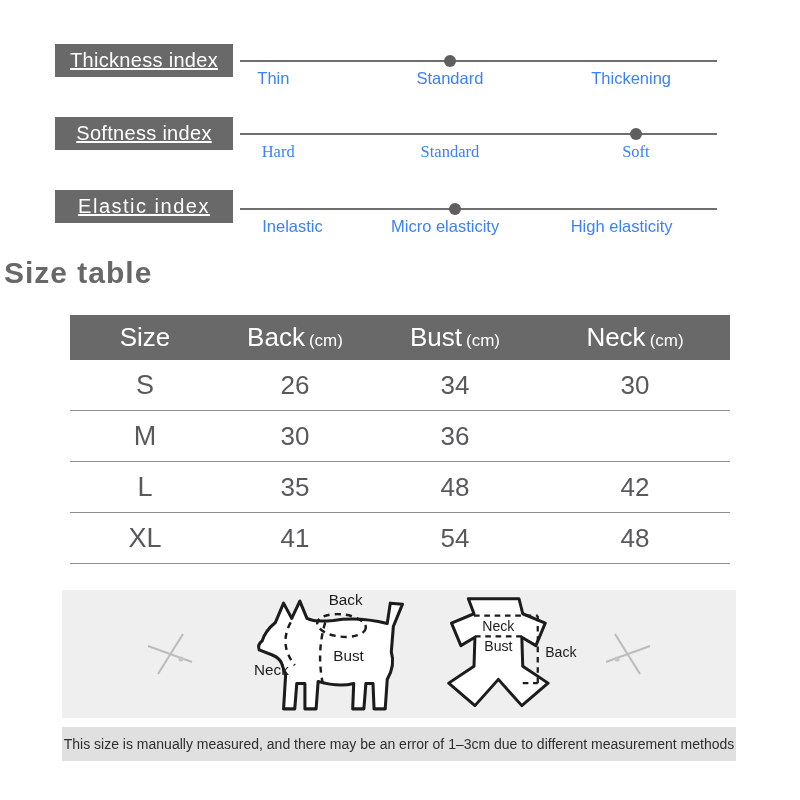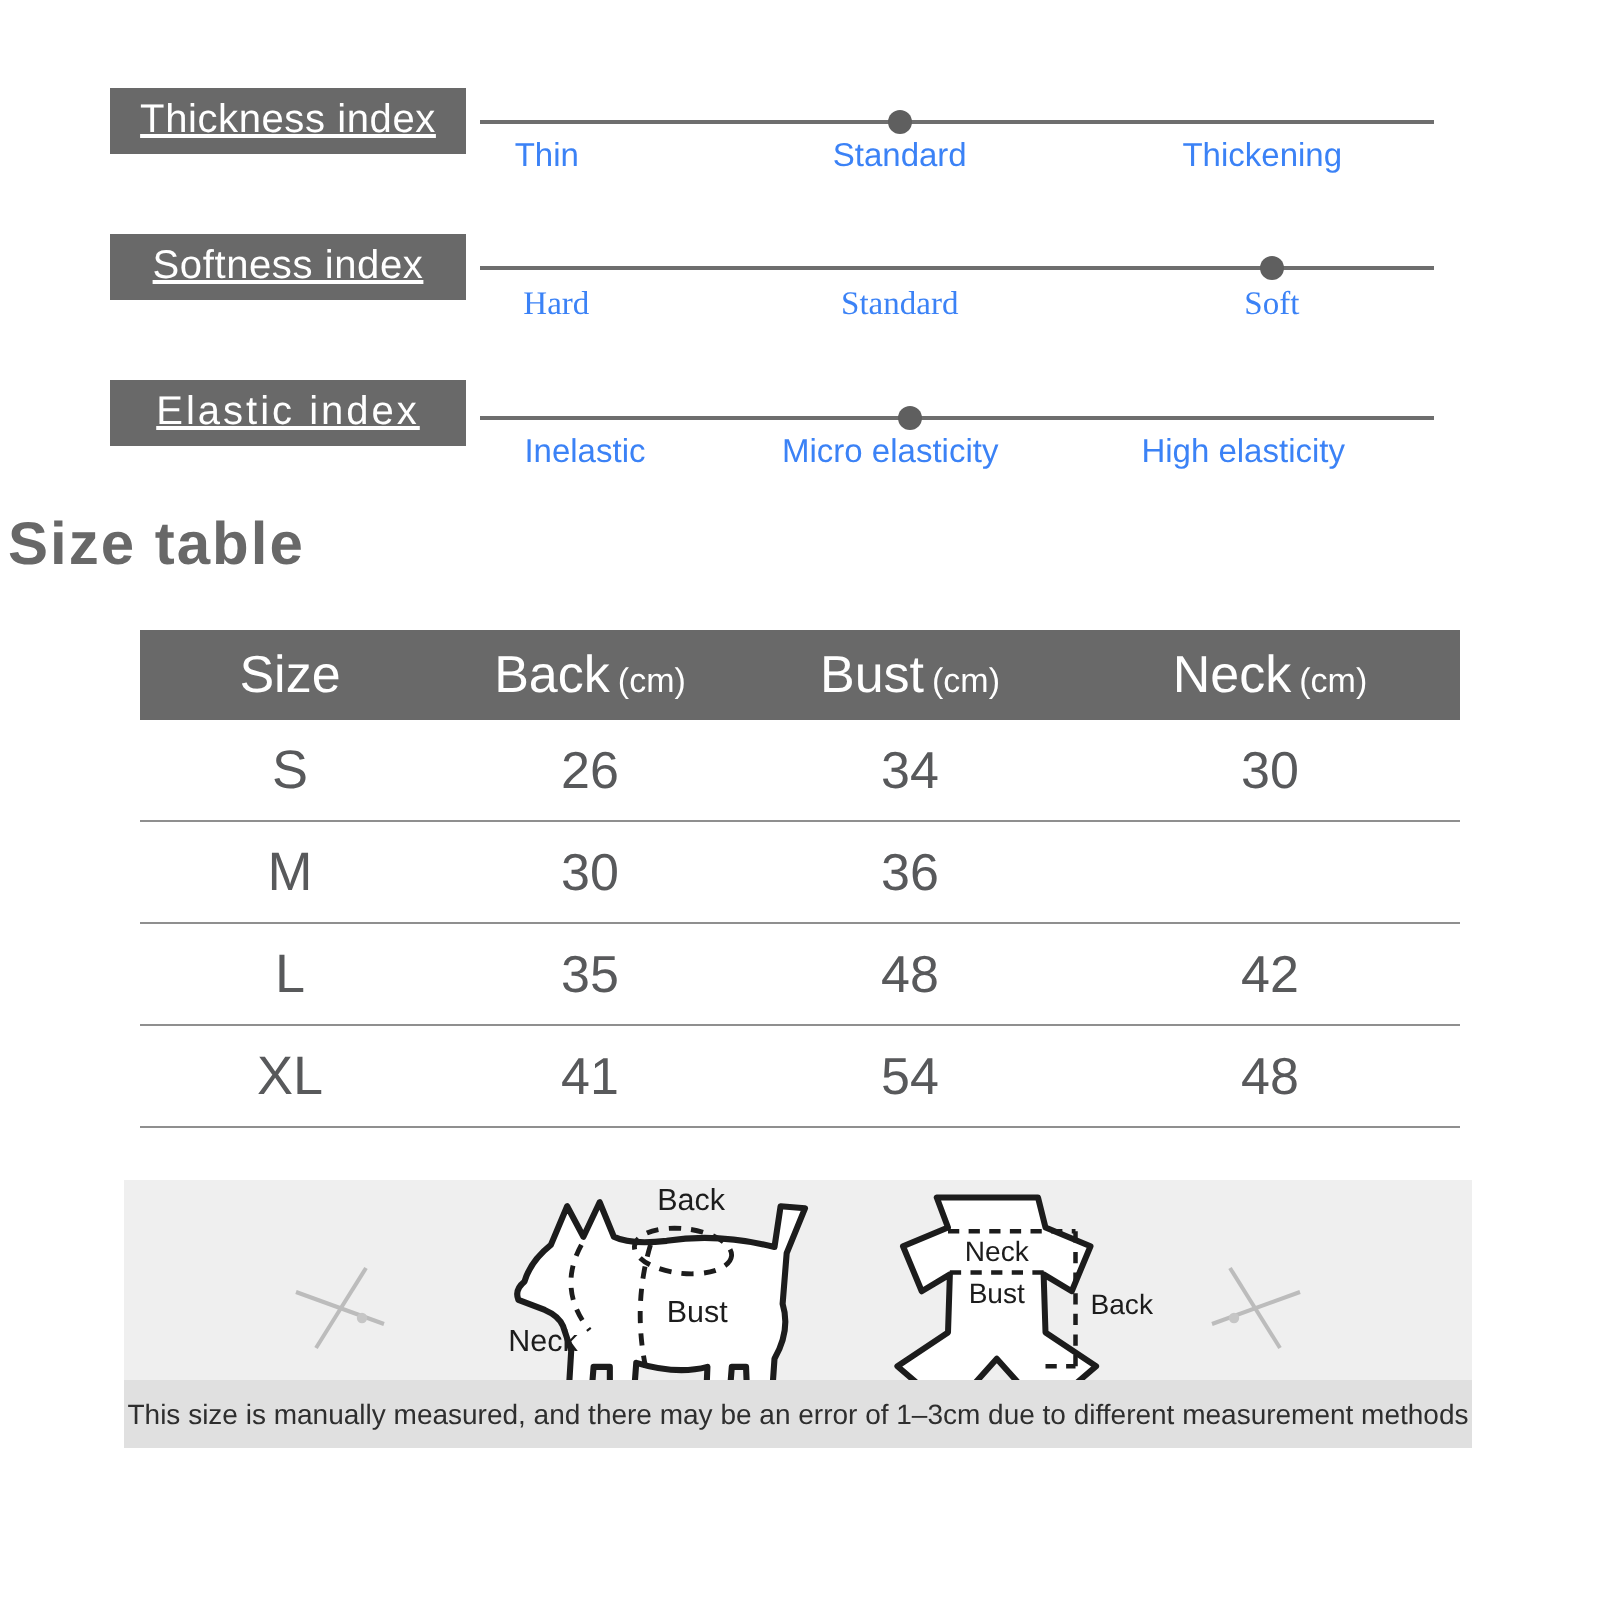--- a/index.html
+++ b/index.html
@@ -50,21 +50,21 @@
   
   .panel { position:absolute; left:62px; top:590px; width:674px; height:128px; background:#efefef; }
   .panel svg { position:absolute; overflow:visible; }
   .x-deco-left  { left:86px;  top:44px; }
   .x-deco-right { left:544px; top:44px; }
   .dog-svg     { left:190px; top:4px; }
   .garment-svg { left:362px; top:5px; }
   .diagram-label { font-size:15px; fill:#1c1c1c; font-family:"Liberation Sans",sans-serif; }
   
   .footer-note {
-    position:absolute; left:62px; top:690px; width:674px; height:34px;
+    position:absolute; left:62px; top:727px; width:674px; height:34px;
     background:#e0e0e0; color:#2e2e2e; font-size:14px;
     display:flex; align-items:center; justify-content:center; white-space:nowrap;
   }
 </style>
 </head>
 <body>
 
 <div class="badge b1">Thickness index</div>
 <div class="scale s1">
   <div class="scale-line"></div>

